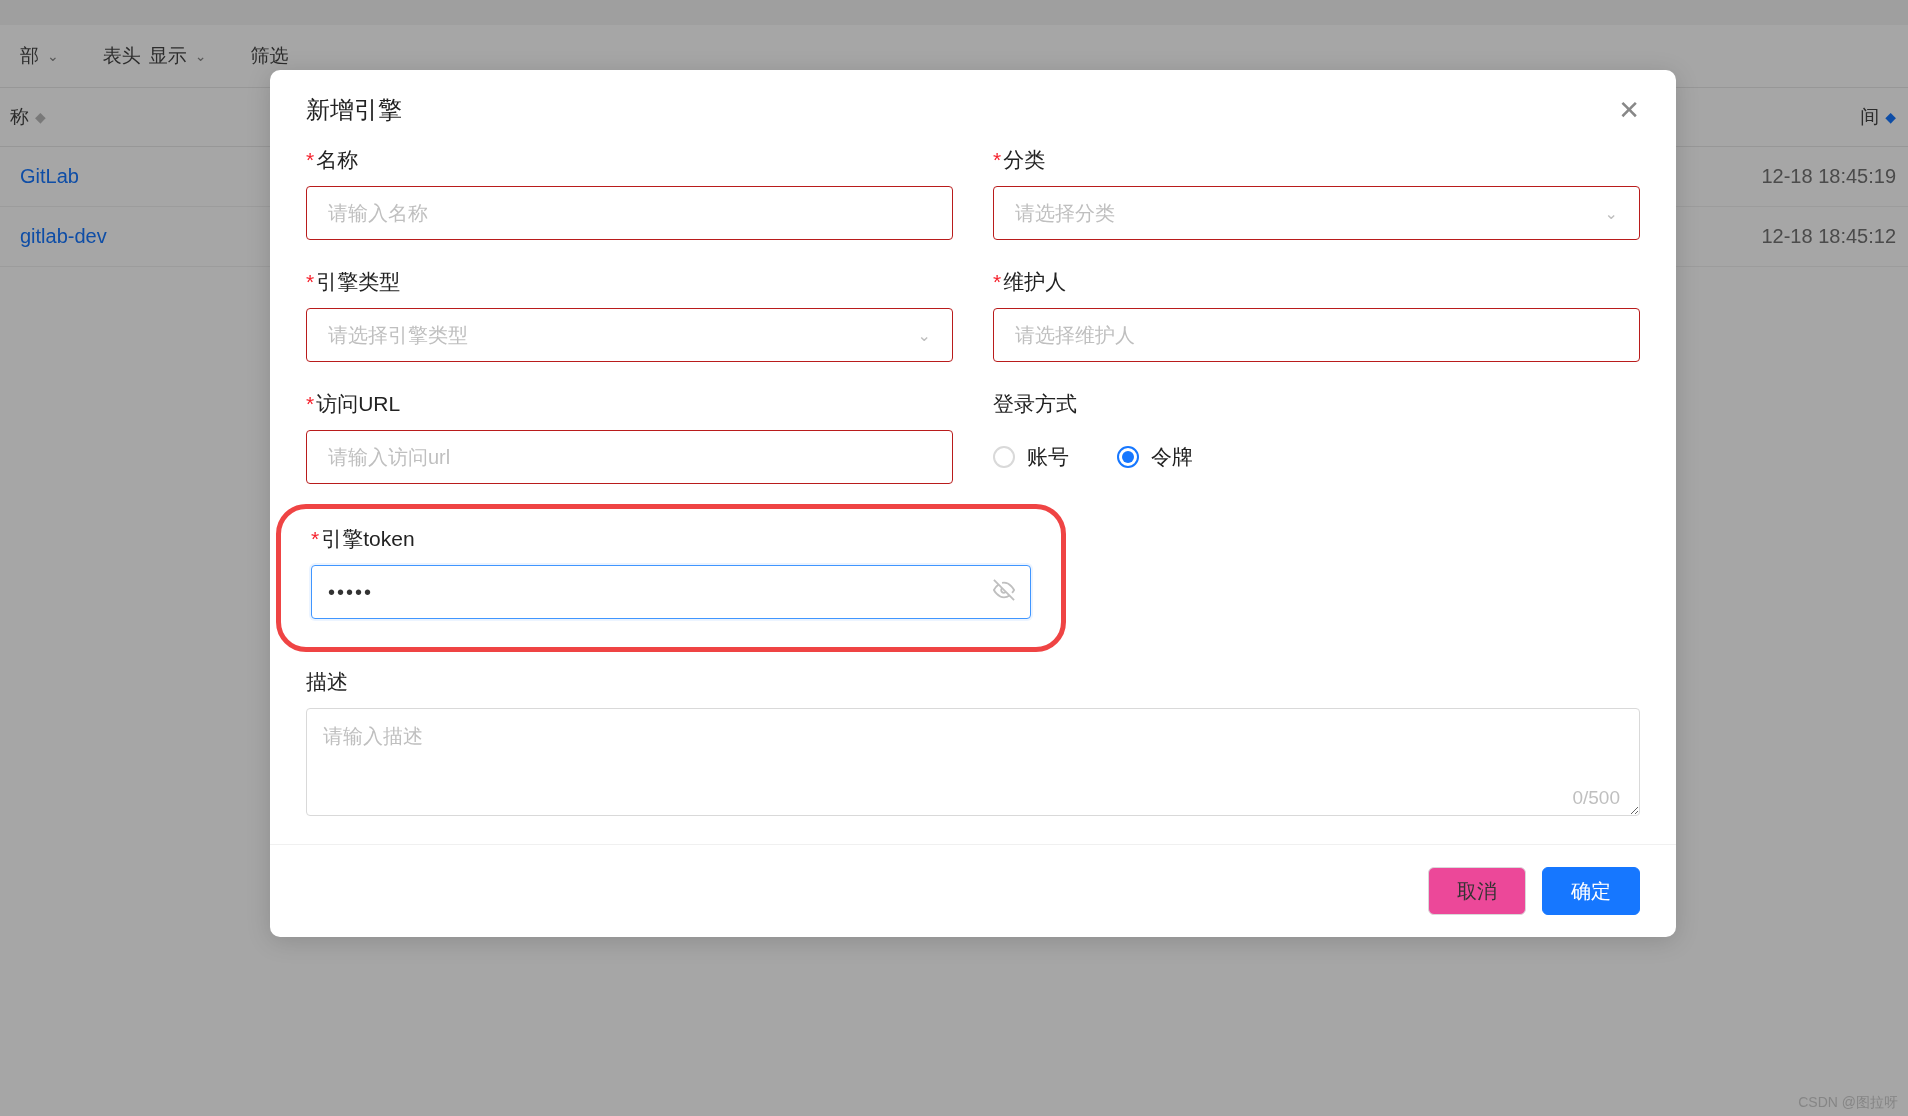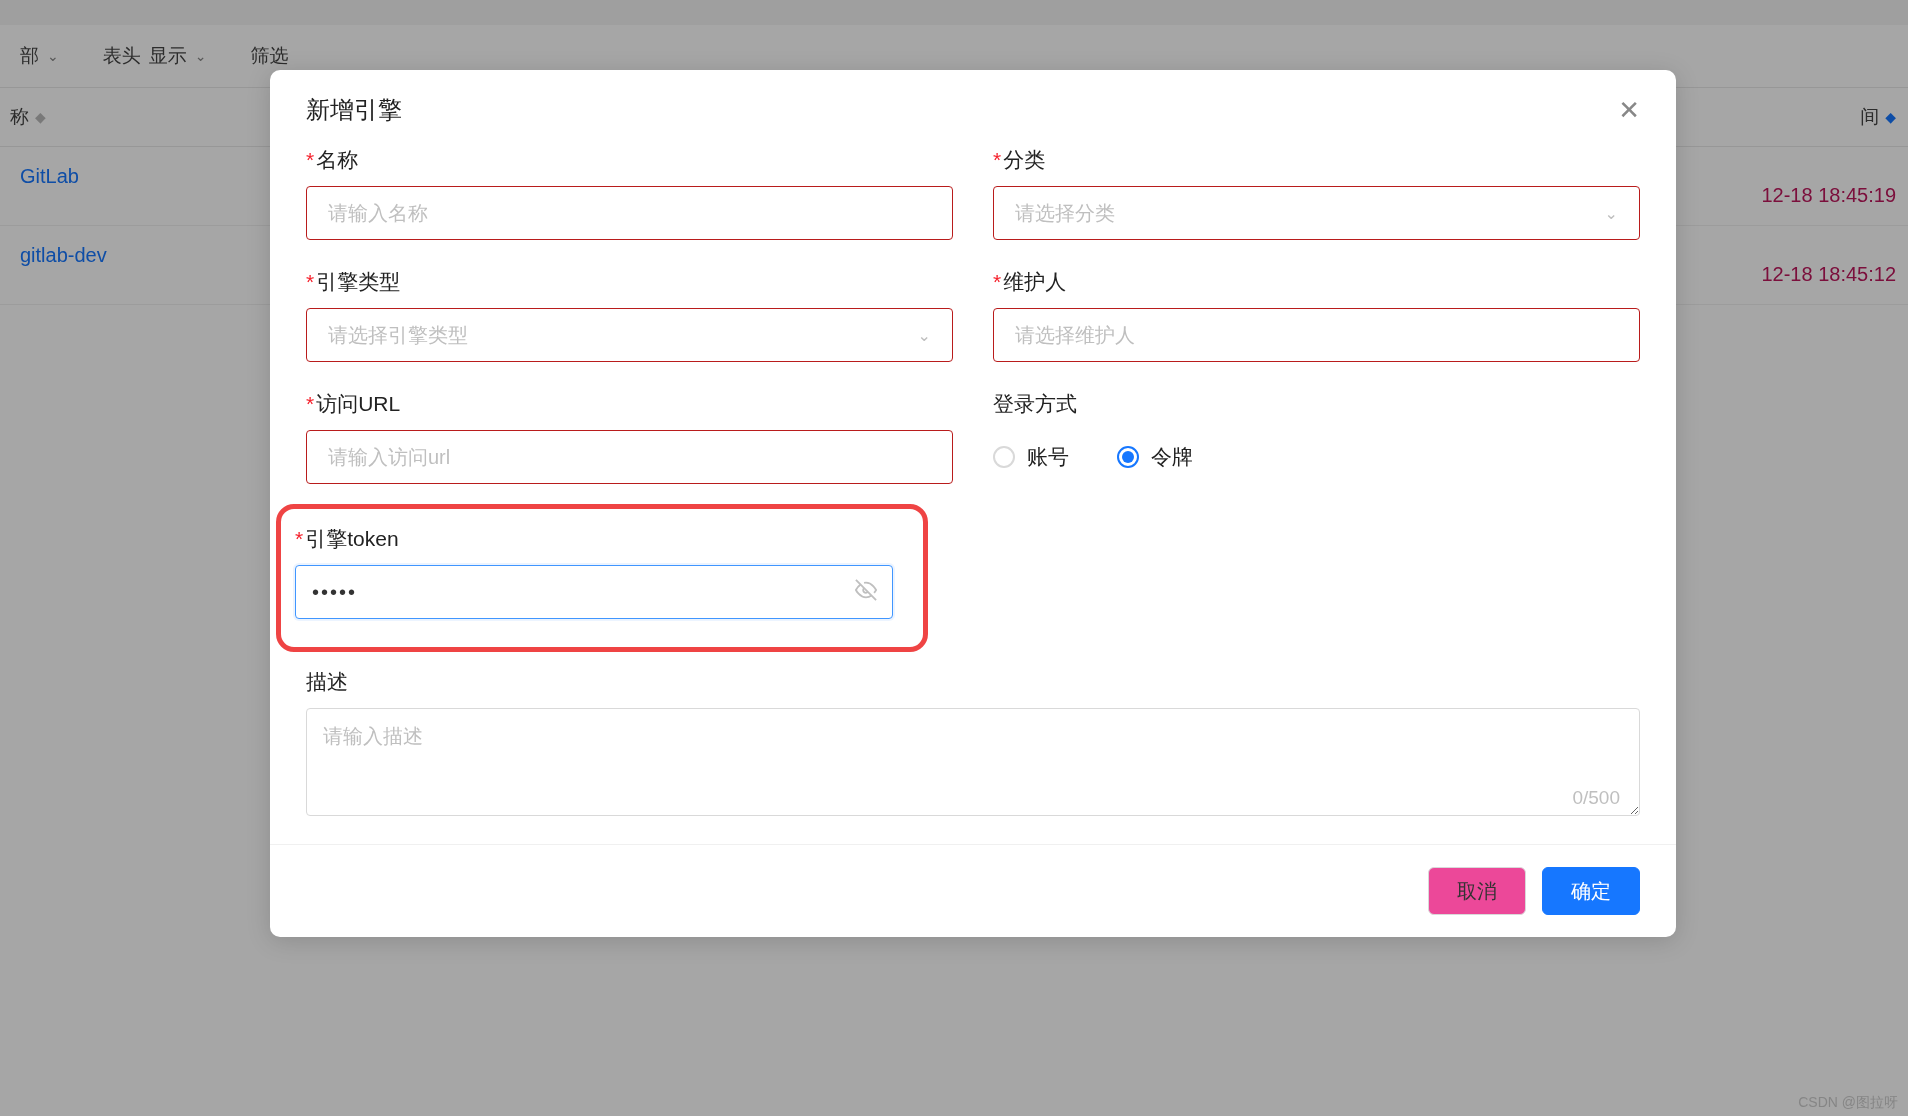--- a/index.html
+++ b/index.html
@@ -85,22 +85,21 @@
       justify-content: space-between;
     }
     .td-left {
       padding-left: 20px;
       font-size: 20px;
       color: #1677ff;
     }
     .td-right {
       padding-right: 12px;
       font-size: 20px;
-      color: #be185d;
-      margin-top: 19px;
+      color: #737373;
     }
     
     
     .overlay {
       position: absolute;
       top: 0;
       left: 0;
       width: 100%;
       height: 100%;
       background: rgba(0,0,0,0.35);
@@ -259,24 +258,24 @@
     }
     .char-count {
       position: absolute;
       right: 20px;
       bottom: 11px;
       font-size: 19px;
       color: #bfbfbf;
     }
     .highlight-box {
       border: 5px solid #ef4444;
-      border-radius: 18px;
-      padding: 16px 30px 28px 14px;
+      border-radius: 30px;
+      padding: 16px 30px 28px 30px;
       margin: 20px -30px 16px -30px;
-      width: 652px;
+      width: 790px;
     }
     .modal-footer {
       border-top: 1px solid #f0f0f0;
       padding: 22px 36px;
       display: flex;
       justify-content: flex-end;
       gap: 16px;
     }
     .btn {
       height: 48px;

